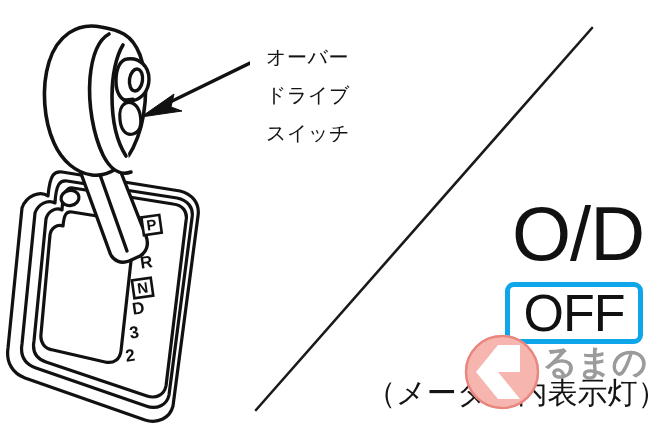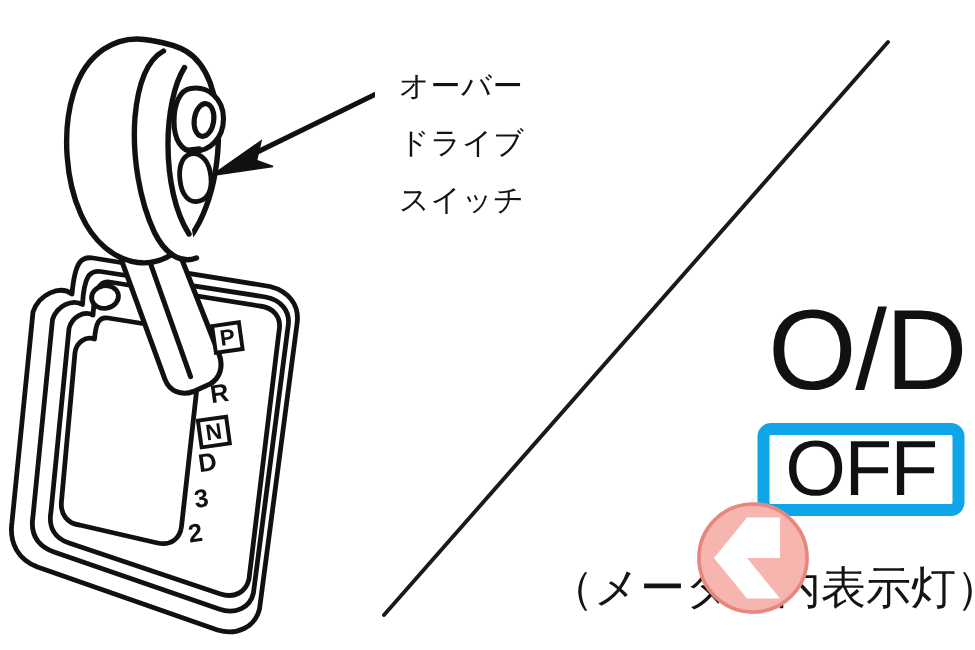--- a/index.html
+++ b/index.html
@@ -67,21 +67,21 @@
     color: #111111;
     letter-spacing: -1px;
     font-family: "Liberation Sans", "DejaVu Sans", sans-serif;
   }
   #off-box {
     position: absolute;
     left: 5px;
     top: 86px;
     width: 138px;
     height: 62px;
-    border: 8px solid #0ea5e9;
+    border: 5px solid #0ea5e9;
     border-radius: 9px;
     box-sizing: border-box;
     background: #ffffff;
   }
   #off-label {
     position: absolute;
     left: 0;
     top: 50%;
     transform: translateY(-50%);
     width: 100%;
@@ -229,15 +229,16 @@
   </div>
 
   <div id="meter-caption">（メーター内表示灯）</div>
 
   <div id="watermark">
     <svg id="watermark-mark" viewBox="0 0 80 80">
       <circle cx="40" cy="40" r="36" fill="#f7b5af" stroke="#ef9a93" stroke-width="2.5"></circle>
       <circle cx="40" cy="40" r="36" fill="none" stroke="#e8857d" stroke-width="2"></circle>
       <path d="M 58,13 L 58,40 L 36,40 L 58,67 L 36,67 L 14,40 L 36,13 Z" fill="#ffffff"></path>
     </svg>
+    <div id="watermark-text">るまの</div>
   </div>
 
 </div>
 
 </body></html>

